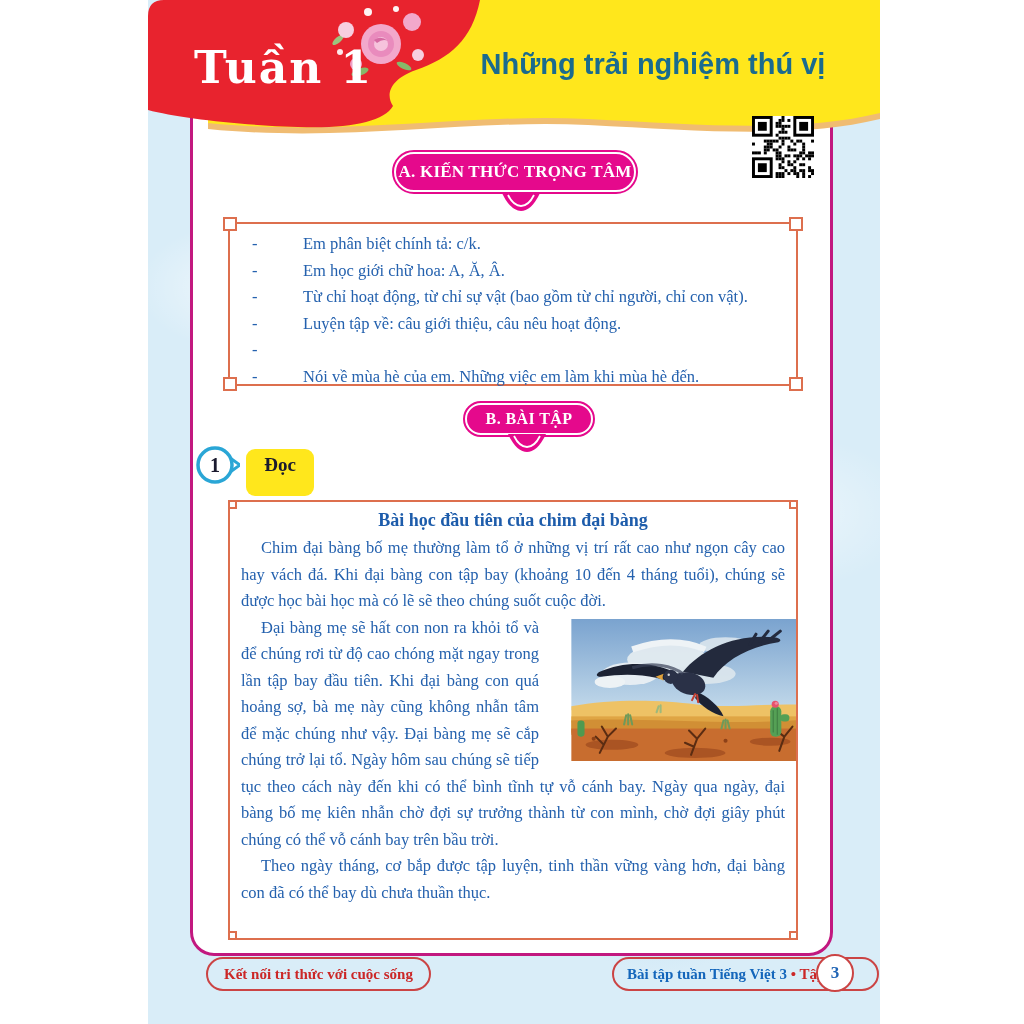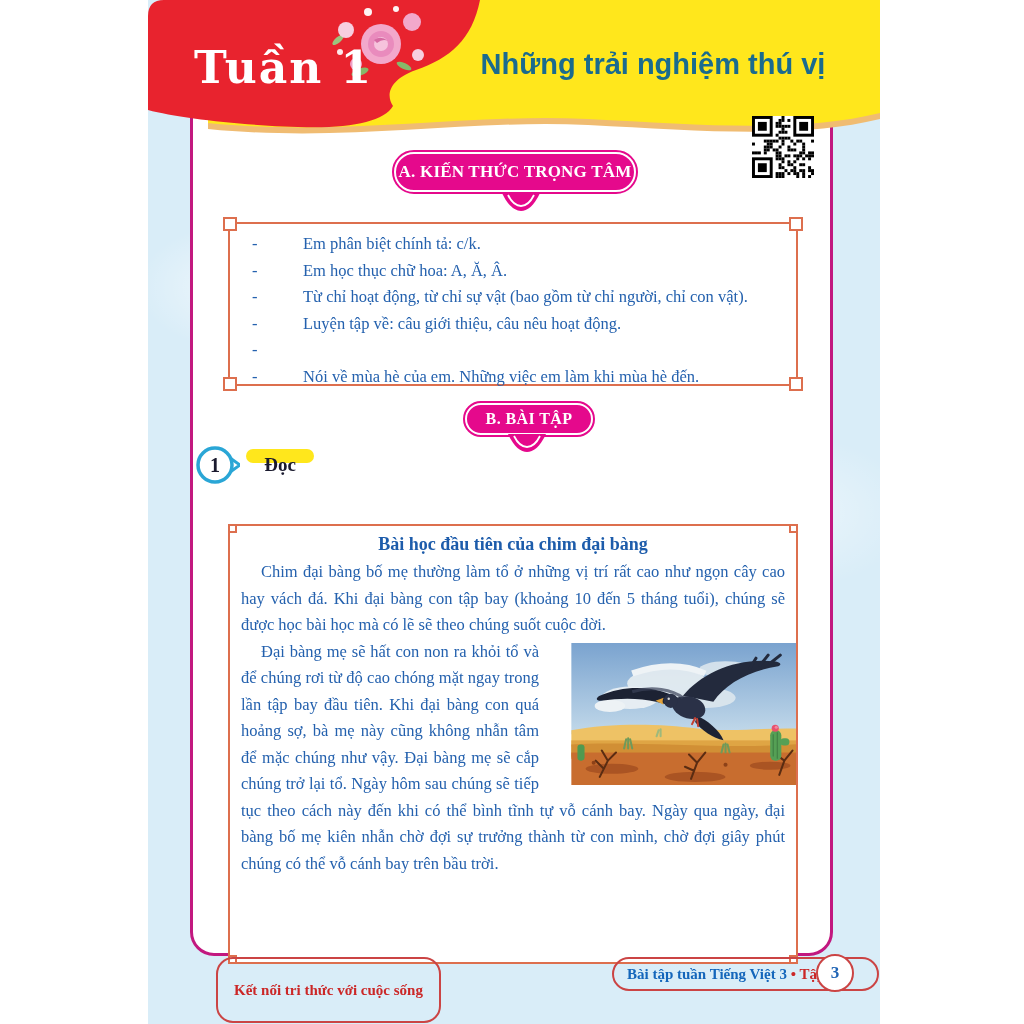--- a/index.html
+++ b/index.html
@@ -42,35 +42,35 @@
   .box-a{left:80px;top:222px;width:570px;height:164px;padding-top:7px;box-sizing:border-box;}
   .krow{display:flex;padding-left:22px;line-height:26.5px;font-size:16.5px;color:#2461ae;}
   .krow .dash{width:51px;flex:0 0 51px;}
   .corner{position:absolute;width:10px;height:10px;border:2px solid #dd6f4e;background:#fff;}
   .c-tl{left:-7px;top:-7px;} .c-tr{right:-7px;top:-7px;}
   .c-bl{left:-7px;bottom:-7px;} .c-br{right:-7px;bottom:-7px;}
   
   .ex-circle{position:absolute;left:48px;top:443px;width:44px;height:44px;}
   .ex-num{position:absolute;left:48px;top:443px;width:38px;height:44px;text-align:center;line-height:44px;
       font-size:20px;font-weight:bold;color:#1a1a2e;}
-  .ex-label{position:absolute;left:98px;top:449px;width:68px;height:14px;background:#ffe71c;
+  .ex-label{position:absolute;left:98px;top:449px;width:68px;height:47px;background:#ffe71c;
       border-radius:9px;text-align:center;line-height:31px;font-size:19px;font-weight:bold;color:#1a1a2e;}
   
   .box-b{left:80px;top:500px;width:570px;height:440px;box-sizing:border-box;
-      padding:8px 11px 4px 11px;overflow:hidden;margin-top:24px;}
+      padding:8px 11px 4px 11px;overflow:hidden;}
   .r-title{text-align:center;font-weight:bold;font-size:18px;color:#1d5cab;margin:0 0 4px 0;}
   .passage{font-size:16.5px;line-height:26.5px;color:#2461ae;text-align:justify;}
   .passage p{margin:0;text-indent:20px;}
   .img-float{float:right;width:234px;height:142px;margin:4px 0 8px 12px;}
   .attribution{text-align:right;font-style:italic;font-size:16.5px;color:#2461ae;padding-right:14px;
       line-height:30px;}
   
   .pill{position:absolute;top:957px;height:30px;border:2px solid #cb4444;border-radius:17px;
       line-height:30px;font-size:15px;font-weight:bold;}
-  .pill-left{left:68px;padding:16px 16px;color:#cb2727;}
+  .pill-left{left:58px;padding:0 16px;color:#cb2727;}
   .pill-right{left:464px;padding:0 40px 0 13px;}
   .pill-right .blue{color:#1466bb;}
   .pill-right .red{color:#cb2727;}
   .page-circle{position:absolute;left:668px;top:954px;width:34px;height:34px;border:2px solid #cb4444;
       border-radius:50%;background:#ffffff;text-align:center;line-height:34px;
       font-size:17px;font-weight:bold;color:#1f64b5;}
 </style>
 </head>
 <body>
 
@@ -243,21 +243,21 @@
       <div class="corner c-tl"></div>
       <div class="corner c-tr"></div>
       <div class="corner c-bl"></div>
       <div class="corner c-br"></div>
       <div class="krow">
           <span class="dash">-</span>
           <span>Em phân biệt chính tả: c/k.</span>
         </div>
       <div class="krow">
           <span class="dash">-</span>
-          <span>Em học thục chữ hoa: A, Ă, Â.</span>
+          <span>Em học giới chữ hoa: A, Ă, Â.</span>
         </div>
       <div class="krow">
           <span class="dash">-</span>
           <span>Từ chỉ hoạt động, từ chỉ sự vật (bao gồm từ chỉ người, chỉ con vật).</span>
         </div>
       <div class="krow">
           <span class="dash">-</span>
           <span>Luyện tập về: câu giới thiệu, câu nêu hoạt động.</span>
         </div>
       <div class="krow">
@@ -282,21 +282,21 @@
     <div class="ex-num">1</div>
     <div class="ex-label">Đọc</div>
 
     <div class="obox box-b">
       <div class="corner c-tl"></div>
       <div class="corner c-tr"></div>
       <div class="corner c-bl"></div>
       <div class="corner c-br"></div>
       <div class="r-title">Bài học đầu tiên của chim đại bàng</div>
       <div class="passage">
-        <p>Chim đại bàng bố mẹ thường làm tổ ở những vị trí rất cao như ngọn cây cao hay vách đá. Khi đại bàng con tập bay (khoảng 10 đến 5 tháng tuổi), chúng sẽ được học bài học mà có lẽ sẽ theo chúng suốt cuộc đời.</p>
+        <p>Chim đại bàng bố mẹ thường làm tổ ở những vị trí rất cao như ngọn cây cao hay vách đá. Khi đại bàng con tập bay (khoảng 10 đến 4 tháng tuổi), chúng sẽ được học bài học mà có lẽ sẽ theo chúng suốt cuộc đời.</p>
         <p><span class="img-float"><svg width="234" height="142" viewBox="0 0 230 140">
             <defs>
               <linearGradient id="sky" x1="0" y1="0" x2="0" y2="1">
                 <stop offset="0" stop-color="#7aa3cf"></stop>
                     <stop offset="1" stop-color="#c2d9ea"></stop>
               </linearGradient>
             </defs>
             <rect x="0" y="0" width="230" height="90" fill="url(#sky)"></rect>
             <ellipse cx="95" cy="40" rx="40" ry="15" fill="#e3ebf0" opacity=".95"></ellipse>
             <ellipse cx="58" cy="54" rx="28" ry="11" fill="#e9eff3" opacity=".95"></ellipse>
@@ -335,20 +335,21 @@
               <path d="M112,58 C88,42 55,40 28,52 C24,54 24,57 29,57 C60,52 88,56 106,66 Z" fill="#1c2233"></path>
               <path d="M124,72 C134,76 146,86 150,96 C140,94 128,86 122,78 Z" fill="#1c2233"></path>
               <path d="M100,56 C110,50 124,52 130,60 C134,66 132,72 126,74 C116,77 104,72 100,64 Z" fill="#2a3147"></path>
               <circle cx="98" cy="57" r="7" fill="#2a3147"></circle>
               <circle cx="96" cy="55" r="1.2" fill="#d8d8d8"></circle>
               <path d="M91,54 l-8,3 l8,4 q-2,-3.5 0,-7 z" fill="#e0a23c"></path>
               <path d="M122,74 l-3,6 M124,75 l1,7" stroke="#c44032" stroke-width="2" stroke-linecap="round"></path>
               <path d="M60,48 C80,42 100,46 110,54" stroke="#3b4259" stroke-width="3" fill="none" opacity=".7"></path>
             </g>
           </svg></span><span>Đại bàng mẹ sẽ hất con non ra khỏi tổ và để chúng rơi từ độ cao chóng mặt ngay trong lần tập bay đầu tiên. Khi đại bàng con quá hoảng sợ, bà mẹ này cũng không nhẫn tâm để mặc chúng như vậy. Đại bàng mẹ sẽ cắp chúng trở lại tổ. Ngày hôm sau chúng sẽ tiếp tục theo cách này đến khi có thể bình tĩnh tự vỗ cánh bay. Ngày qua ngày, đại bàng bố mẹ kiên nhẫn chờ đợi sự trưởng thành từ con mình, chờ đợi giây phút chúng có thể vỗ cánh bay trên bầu trời.</span></p>
+        <p>Theo ngày tháng, cơ bắp được tập luyện, tinh thần vững vàng hơn, đại bàng con đã có thể bay dù chưa thuần thục.</p>
       </div>
     </div>
 
     <div class="pill pill-left">Kết nối tri thức với cuộc sống</div>
     <div class="pill pill-right">
       <span class="blue">Bài tập tuần Tiếng Việt 3</span>
       <span class="red">•</span>
       <span class="red">Tập 1</span>
     </div>
     <div class="page-circle">3</div>

